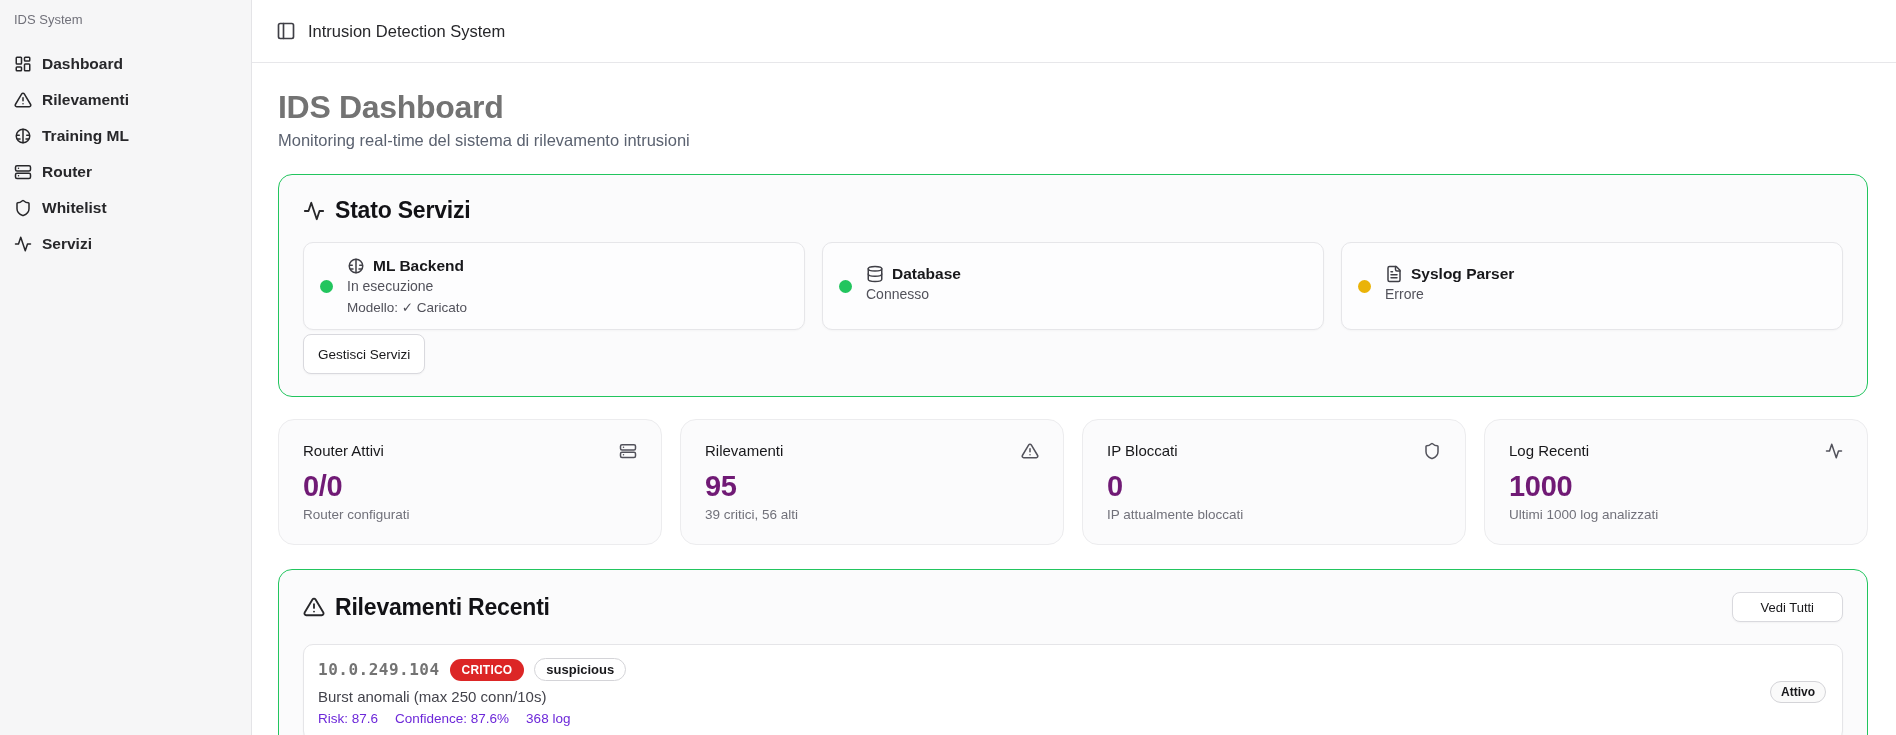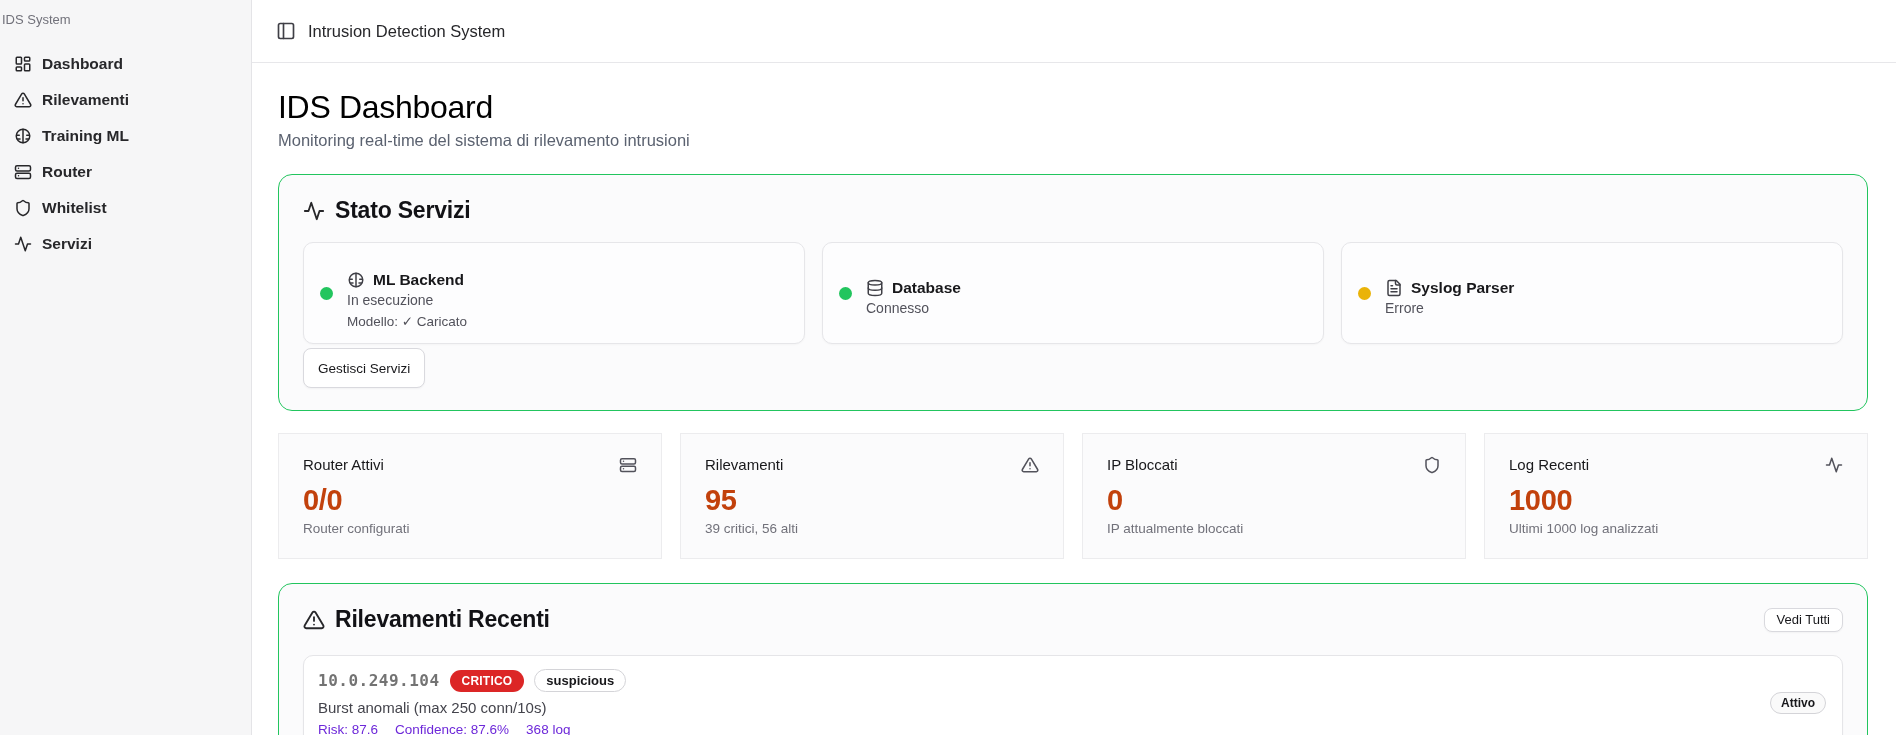--- a/index.html
+++ b/index.html
@@ -9,21 +9,21 @@
     background: #ffffff; color: #18181b;
   }
   .app { display: flex; width: 1896px; height: 735px; }
 
   
   .sidebar {
     width: 252px; height: 100%; flex-shrink: 0;
     background: #f6f6f7; border-right: 1px solid #e4e4e7;
     padding-top: 12px;
   }
-  .sidebar-title { font-size: 13px; color: #71717a; padding: 0 14px 6px 2px; }
+  .sidebar-title { font-size: 13px; color: #71717a; padding: 0 14px 6px 14px; }
   .nav { margin-top: 4px; }
   .nav-item {
     height: 36px; display: flex; align-items: flex-end; gap: 10px;
     padding: 0 14px; font-size: 15.5px; font-weight: 700; color: #27272a;
     cursor: pointer; border-radius: 6px;
   }
   .nav-item .icon { color: #27272a; }
 
   
   .icon { display: inline-block; width: 18px; height: 18px; flex-shrink: 0; }
@@ -35,61 +35,61 @@
   
   .main { flex: 1; display: flex; flex-direction: column; min-width: 0; }
   .topbar {
     height: 63px; flex-shrink: 0; display: flex; align-items: center; gap: 12px;
     padding: 0 24px; border-bottom: 1px solid #e7e7ea; background: #fff;
   }
   .topbar .icon { color: #3f3f46; cursor: pointer; }
   .topbar-title { font-size: 16.5px; font-weight: 500; color: #27272a; }
 
   .content { padding: 26px 28px 0 26px; }
-  h1 { font-size: 32px; font-weight: 400; color: #000000; letter-spacing: -0.3px; }
+  h1 { font-size: 32px; font-weight: 700; color: #737373; letter-spacing: -0.3px; }
   .subtitle { font-size: 16.5px; color: #5b6270; margin-top: 5px; }
 
   
   .card {
     background: #fbfbfc; border: 1px solid #22c55e; border-radius: 14px;
     padding: 22px 24px; margin-top: 24px;
   }
   .card-header { display: flex; align-items: center; gap: 10px; }
   .card-header.between { justify-content: space-between; }
   .hleft { display: flex; align-items: center; gap: 10px; }
   .card-header h2 { font-size: 23px; font-weight: 700; color: #121216; letter-spacing: -0.2px; }
   .card-header .icon { color: #27272a; }
 
   .service-grid { display: grid; grid-template-columns: 1fr 1fr 1fr; gap: 17px; margin-top: 18px; }
   .service-box {
     background: #fdfdfe; border: 1px solid #e6e6e9; border-radius: 10px;
     padding: 14px 16px; display: flex; align-items: center; gap: 14px;
     box-shadow: 0 1px 2px rgba(0,0,0,.03);
   }
   .dot { width: 13px; height: 13px; border-radius: 50%; flex-shrink: 0; }
-  .service-name-row { display: flex; align-items: flex-end; gap: 8px; color: #3f3f46; margin-top: 14px; }
+  .service-name-row { display: flex; align-items: flex-end; gap: 8px; color: #3f3f46; }
   .service-name { font-size: 15.5px; font-weight: 600; color: #18181b; }
   .service-status { font-size: 14px; color: #52525b; margin-top: 3px; }
   .service-detail { font-size: 13.5px; color: #52525b; margin-top: 5px; }
 
   .btn {
     display: inline-flex; align-items: center; height: 40px; padding: 0 14px;
     background: #fff; border: 1px solid #d9d9de; border-radius: 8px;
     font-family: inherit; font-size: 13.5px; font-weight: 500; color: #18181b;
     cursor: pointer; box-shadow: 0 1px 2px rgba(0,0,0,.04); margin-top: 4px;
   }
-  .btn.sm { height: 24px; padding: 0 12px; font-size: 13px; margin-top: 0; }
+  .btn.sm { height: 30px; padding: 0 28px; font-size: 13px; margin-top: 0; }
 
   
   .stats-grid { display: grid; grid-template-columns: repeat(4, 1fr); gap: 18px; margin-top: 22px; }
-  .stat-card { background: #fbfbfc; border: 1px solid #ececee; border-radius: 0; padding: 22px 24px; }
+  .stat-card { background: #fbfbfc; border: 1px solid #ececee; border-radius: 16px; padding: 22px 24px; }
   .stat-top { display: flex; justify-content: space-between; align-items: flex-start; }
   .stat-title { font-size: 15px; font-weight: 500; color: #18181b; }
   .stat-top .icon { color: #52525b; }
-  .stat-value { font-size: 29px; font-weight: 700; color: #c2410c; margin-top: 10px; letter-spacing: -0.3px; }
+  .stat-value { font-size: 29px; font-weight: 700; color: #701a75; margin-top: 10px; letter-spacing: -0.3px; }
   .stat-caption { font-size: 13.5px; color: #71717a; margin-top: 4px; }
 
   
   .detection-row {
     margin-top: 22px; background: #ffffff; border: 1px solid #e5e5e8; border-radius: 10px;
     padding: 13px 16px 14px 14px; display: flex; justify-content: space-between; align-items: center;
     box-shadow: 0 1px 2px rgba(0,0,0,.03);
   }
   .det-line1 { display: flex; align-items: center; gap: 10px; }
   .det-ip { font-family: "DejaVu Sans Mono", "Liberation Mono", monospace;

